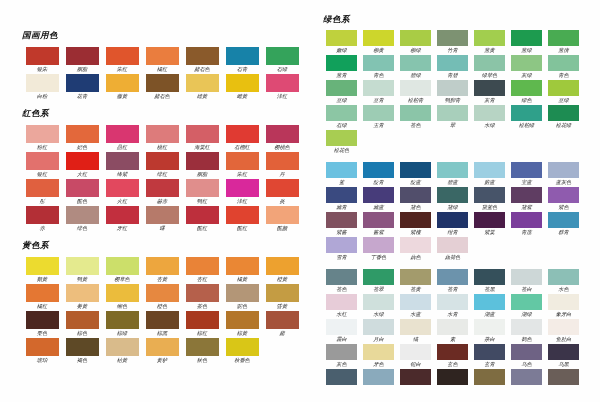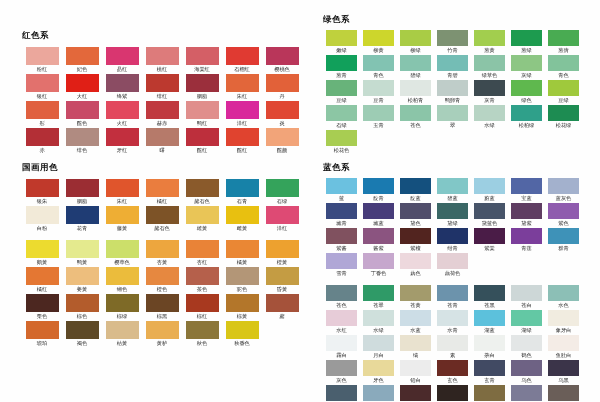--- a/index.html
+++ b/index.html
@@ -11,20 +11,21 @@
     position:relative;
   }
   #sheet{
     position:absolute;inset:0;
     background:#fefefe;
     display:flex;
   }
   .col{
     position:relative;
     box-sizing:border-box;
+    font-style:italic;
   }
   .col-left{
     width:315px;
     padding:30px 0 0 22px;
   }
   .col-right{
     width:285px;
     padding:14px 0 0 8px;
   }
   .section{ margin-bottom:7px; }
@@ -66,20 +67,83 @@
     transform-origin:center top;
     font-family:"DejaVu Sans",sans-serif;
   }
 </style>
 </head>
 <body>
 
 <div id="sheet">
   <div class="col col-left">
       <div class="section">
+        <div class="sec-title">国画用色</div>
+        <div class="grid">
+          <div class="cell">
+            <span class="sw" style="background: rgb(192, 57, 43);"></span>
+            <span class="lbl">银朱</span>
+          </div>
+          <div class="cell">
+            <span class="sw" style="background: rgb(155, 45, 51);"></span>
+            <span class="lbl">胭脂</span>
+          </div>
+          <div class="cell">
+            <span class="sw" style="background: rgb(224, 85, 44);"></span>
+            <span class="lbl">朱红</span>
+          </div>
+          <div class="cell">
+            <span class="sw" style="background: rgb(234, 125, 62);"></span>
+            <span class="lbl">橘红</span>
+          </div>
+          <div class="cell">
+            <span class="sw" style="background: rgb(138, 90, 43);"></span>
+            <span class="lbl">赭石色</span>
+          </div>
+          <div class="cell">
+            <span class="sw" style="background: rgb(23, 130, 168);"></span>
+            <span class="lbl">石青</span>
+          </div>
+          <div class="cell">
+            <span class="sw" style="background: rgb(52, 163, 91);"></span>
+            <span class="lbl">石绿</span>
+          </div>
+        </div>
+        <div class="grid">
+          <div class="cell">
+            <span class="sw" style="background: rgb(242, 234, 216);"></span>
+            <span class="lbl">白粉</span>
+          </div>
+          <div class="cell">
+            <span class="sw" style="background: rgb(31, 60, 116);"></span>
+            <span class="lbl">花青</span>
+          </div>
+          <div class="cell">
+            <span class="sw" style="background: rgb(238, 174, 52);"></span>
+            <span class="lbl">藤黄</span>
+          </div>
+          <div class="cell">
+            <span class="sw" style="background: rgb(125, 83, 39);"></span>
+            <span class="lbl">赭石色</span>
+          </div>
+          <div class="cell">
+            <span class="sw" style="background: rgb(233, 197, 87);"></span>
+            <span class="lbl">雄黄</span>
+          </div>
+          <div class="cell">
+            <span class="sw" style="background: rgb(232, 192, 16);"></span>
+            <span class="lbl">雌黄</span>
+          </div>
+          <div class="cell">
+            <span class="sw" style="background: rgb(222, 74, 116);"></span>
+            <span class="lbl">洋红</span>
+          </div>
+        </div>
+      </div>
+      <div class="section">
         <div class="sec-title">红色系</div>
         <div class="grid">
           <div class="cell">
             <span class="sw" style="background: rgb(235, 167, 156);"></span>
             <span class="lbl">粉红</span>
           </div>
           <div class="cell">
             <span class="sw" style="background: rgb(227, 104, 59);"></span>
             <span class="lbl">妃色</span>
           </div>
@@ -189,83 +253,21 @@
             <span class="sw" style="background: rgb(224, 67, 47);"></span>
             <span class="lbl">酡红</span>
           </div>
           <div class="cell">
             <span class="sw" style="background: rgb(242, 164, 121);"></span>
             <span class="lbl">酡颜</span>
           </div>
         </div>
       </div>
       <div class="section">
-        <div class="sec-title">国画用色</div>
-        <div class="grid">
-          <div class="cell">
-            <span class="sw" style="background: rgb(192, 57, 43);"></span>
-            <span class="lbl">银朱</span>
-          </div>
-          <div class="cell">
-            <span class="sw" style="background: rgb(155, 45, 51);"></span>
-            <span class="lbl">胭脂</span>
-          </div>
-          <div class="cell">
-            <span class="sw" style="background: rgb(224, 85, 44);"></span>
-            <span class="lbl">朱红</span>
-          </div>
-          <div class="cell">
-            <span class="sw" style="background: rgb(234, 125, 62);"></span>
-            <span class="lbl">橘红</span>
-          </div>
-          <div class="cell">
-            <span class="sw" style="background: rgb(138, 90, 43);"></span>
-            <span class="lbl">赭石色</span>
-          </div>
-          <div class="cell">
-            <span class="sw" style="background: rgb(23, 130, 168);"></span>
-            <span class="lbl">石青</span>
-          </div>
-          <div class="cell">
-            <span class="sw" style="background: rgb(52, 163, 91);"></span>
-            <span class="lbl">石绿</span>
-          </div>
-        </div>
-        <div class="grid">
-          <div class="cell">
-            <span class="sw" style="background: rgb(242, 234, 216);"></span>
-            <span class="lbl">白粉</span>
-          </div>
-          <div class="cell">
-            <span class="sw" style="background: rgb(31, 60, 116);"></span>
-            <span class="lbl">花青</span>
-          </div>
-          <div class="cell">
-            <span class="sw" style="background: rgb(238, 174, 52);"></span>
-            <span class="lbl">藤黄</span>
-          </div>
-          <div class="cell">
-            <span class="sw" style="background: rgb(125, 83, 39);"></span>
-            <span class="lbl">赭石色</span>
-          </div>
-          <div class="cell">
-            <span class="sw" style="background: rgb(233, 197, 87);"></span>
-            <span class="lbl">雄黄</span>
-          </div>
-          <div class="cell">
-            <span class="sw" style="background: rgb(232, 192, 16);"></span>
-            <span class="lbl">雌黄</span>
-          </div>
-          <div class="cell">
-            <span class="sw" style="background: rgb(222, 74, 116);"></span>
-            <span class="lbl">洋红</span>
-          </div>
-        </div>
-      </div>
-      <div class="section">
+        <div class="sec-title">黄色系</div>
         <div class="grid">
           <div class="cell">
             <span class="sw" style="background: rgb(236, 219, 47);"></span>
             <span class="lbl">鹅黄</span>
           </div>
           <div class="cell">
             <span class="sw" style="background: rgb(228, 234, 142);"></span>
             <span class="lbl">鸭黄</span>
           </div>
           <div class="cell">
@@ -501,21 +503,20 @@
           </div>
         </div>
         <div class="grid">
           <div class="cell">
             <span class="sw" style="background: rgb(168, 205, 82);"></span>
             <span class="lbl">松花色</span>
           </div>
         </div>
       </div>
       <div class="section">
-        <div class="sec-title">蓝色系</div>
         <div class="grid">
           <div class="cell">
             <span class="sw" style="background: rgb(107, 193, 224);"></span>
             <span class="lbl">蓝</span>
           </div>
           <div class="cell">
             <span class="sw" style="background: rgb(26, 122, 176);"></span>
             <span class="lbl">靛青</span>
           </div>
           <div class="cell">

